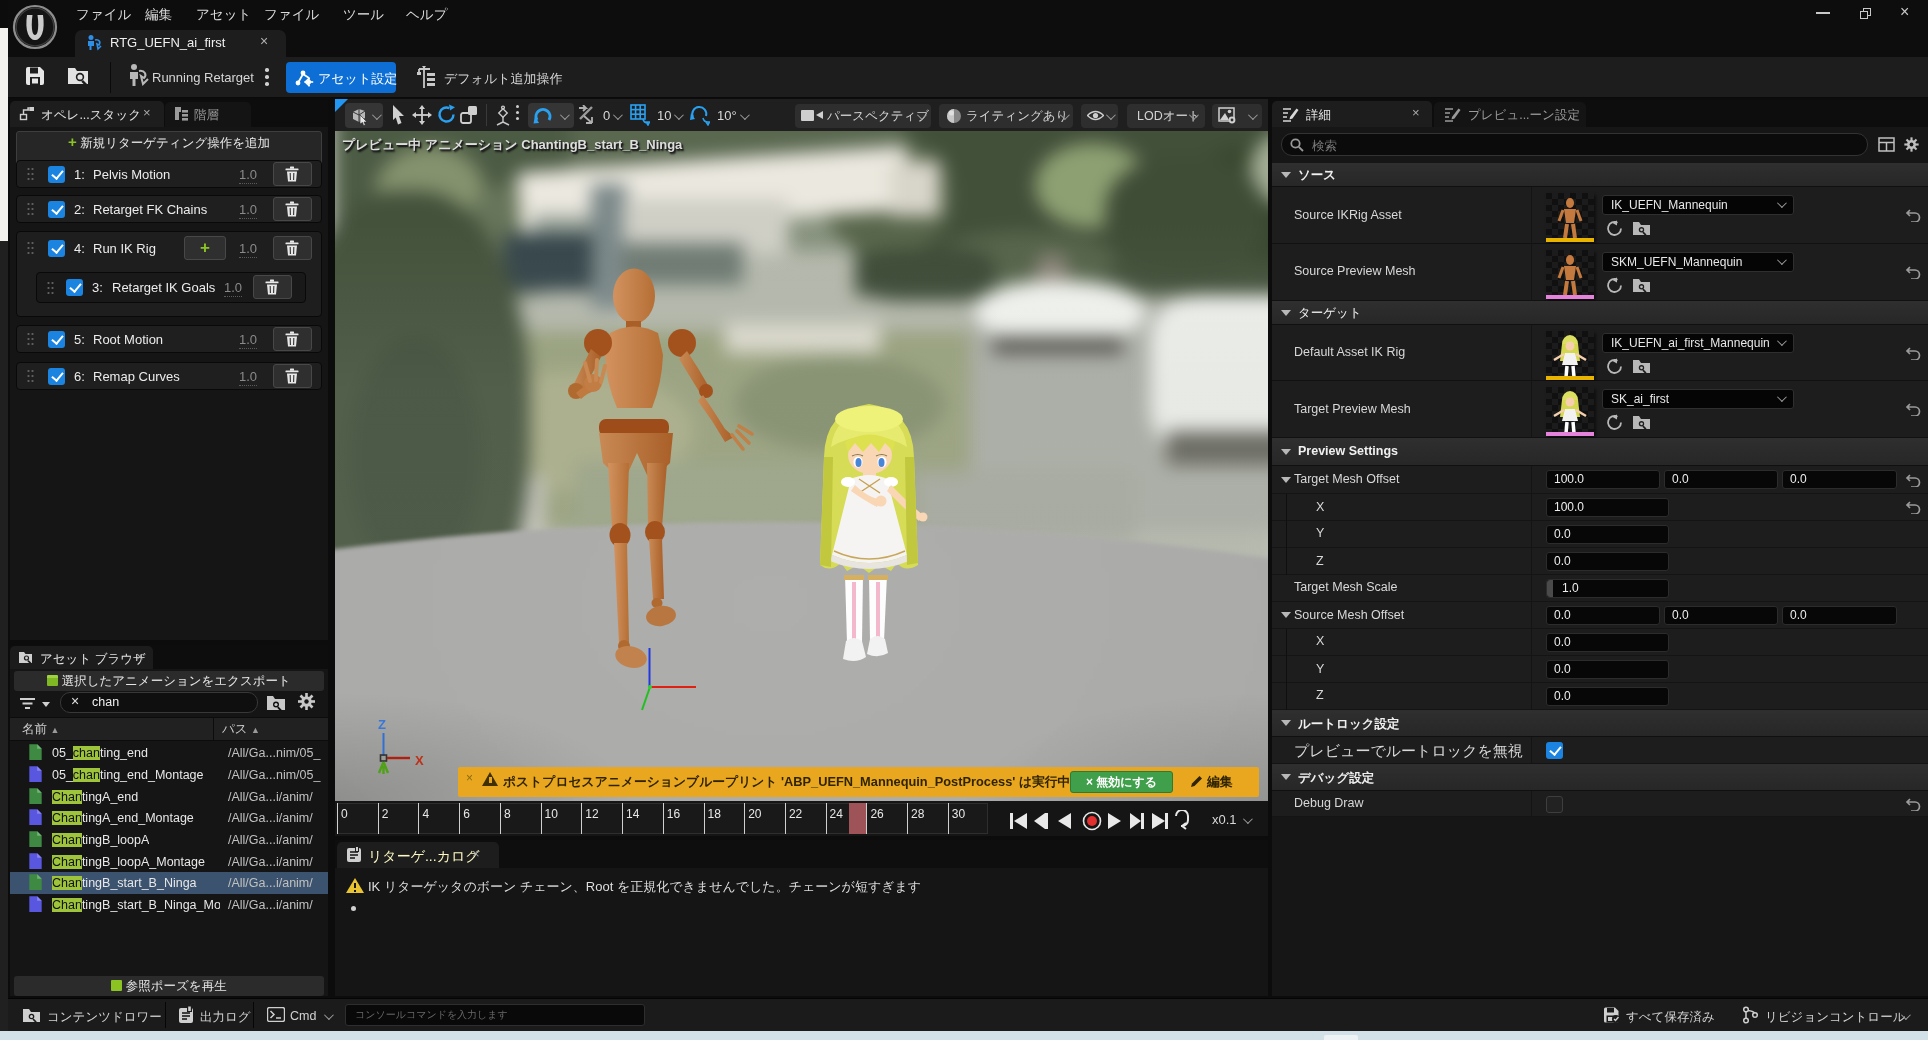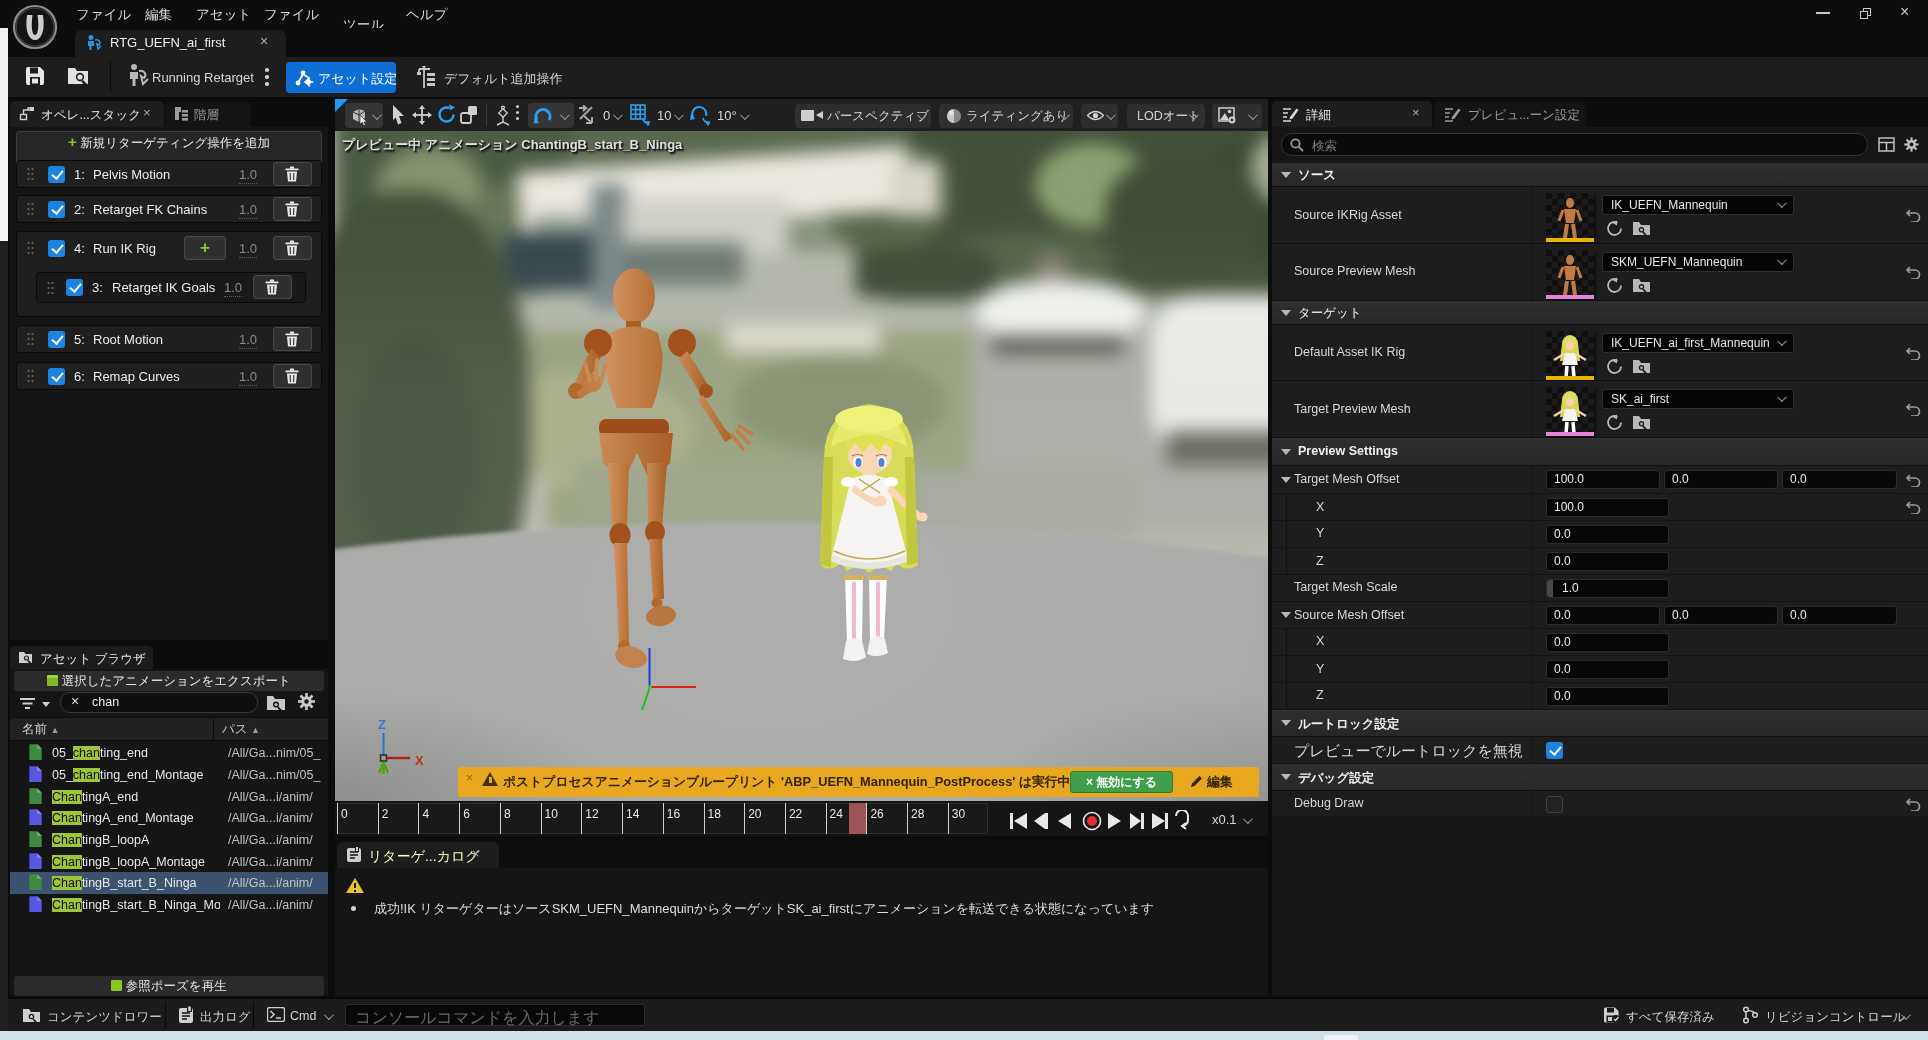--- a/index.html
+++ b/index.html
@@ -18,21 +18,21 @@
 <div class="a" style="left:0px;top:28px;width:8px;height:213px;background:#f3f2ef"></div>
 <div class="a" style="left:0px;top:241px;width:8px;height:790px;background:#202020"></div>
 <div class="a" style="left:0px;top:1031px;width:1928px;height:9px;background:#d2e1e8"></div>
 <div class="a" style="left:1324px;top:1035px;width:34px;height:5px;background:#edf3f5;border-radius:2px 2px 0 0"></div>
 
 <div class="a" style="left:8px;top:0px;width:1920px;height:28px;background:#0d0d0d"></div>
 <div class="a tx" style="left:76px;top:6px;font-size:13.5px;color:#dadada">ファイル</div>
 <div class="a tx" style="left:145px;top:6px;font-size:13.5px;color:#dadada">編集</div>
 <div class="a tx" style="left:196px;top:6px;font-size:13.5px;color:#dadada">アセット</div>
 <div class="a tx" style="left:264px;top:6px;font-size:13.5px;color:#dadada">ファイル</div>
-<div class="a tx" style="left:343px;top:16px;font-size:13.5px;color:#dadada">ツール</div>
+<div class="a tx" style="left:343px;top:6px;font-size:13.5px;color:#dadada">ツール</div>
 <div class="a tx" style="left:406px;top:6px;font-size:13.5px;color:#dadada">ヘルプ</div>
 <div class="a" style="left:1816px;top:12px;width:14px;height:2px;background:#c8c8c8"></div>
 <div class="a" style="left:1863px;top:8px;width:8px;height:8px;border:1.4px solid #c8c8c8"></div>
 <div class="a" style="left:1860px;top:11px;width:8px;height:8px;border:1.4px solid #c8c8c8;background:#0d0d0d"></div>
 <div class="a tx" style="left:1900px;top:3px;font-size:16px;color:#c8c8c8">×</div>
 
 <svg class="a" style="left:10px;top:2px;z-index:6" width="50" height="50" viewBox="0 0 50 50">
 <circle cx="25" cy="25" r="22.5" fill="#141414"></circle>
 <circle cx="25" cy="25" r="21" fill="none" stroke="#8e8e8e" stroke-width="2.2"></circle>
 <circle cx="25" cy="25" r="18.8" fill="none" stroke="#3e3e3e" stroke-width="1.2"></circle>
@@ -672,22 +672,22 @@
         <line x1="4" y1="11" x2="9" y2="11"></line>
       </g>
       <rect x="9" y="0" width="4" height="5" fill="#1d1d1d"></rect>
       <rect x="10" y="0" width="2" height="4" fill="#cfcfcf"></rect>
     </svg>
 <div class="a tx" style="left:368px;top:848px;font-size:14px;color:#fef9c3">リターゲ...カログ</div>
 <div class="a tx" style="left:472px;top:846px;font-size:13px;color:#aaa">×</div>
 <div class="a" style="left:346px;top:878px;width:0px;height:0px;border-left:9px solid transparent;border-right:9px solid transparent;border-bottom:15px solid #e8c431"></div>
 <div class="a" style="left:353.7px;top:883px;width:2.6px;height:5px;background:#151515"></div>
 <div class="a" style="left:353.7px;top:889.5px;width:2.6px;height:2px;background:#151515"></div>
+<div class="a tx" style="left:368px;top:878px;font-size:13px;color:#dedede">IK リターゲッタのボーン チェーン、Root を正規化できませんでした。チェーンが短すぎます</div>
 <div class="a" style="left:351px;top:906px;width:5px;height:5px;background:#d0d0d0;border-radius:50%"></div>
-<div class="a tx" style="left:374px;top:900px;font-size:13px;color:#dedede">成功!IK リターゲターはソースSKM_UEFN_MannequinからターゲットSK_ai_firstにアニメーションを転送できる状態になっています</div>
 
 <div class="a" style="left:8px;top:998px;width:1920px;height:33px;background:#1b1b1b;border-top:1px solid #050505"></div>
 <svg class="a" style="left:22px;top:1007px" width="19" height="16" viewBox="0 0 19 16">
       <path d="M1 2 L7 2 L9 5 L18 5 L18 15 L1 15 Z" fill="#cfcfcf"></path>
       <circle cx="9.5" cy="9.5" r="2.8" fill="#1b1b1b"></circle>
       <circle cx="9.5" cy="9.5" r="1.5" fill="#cfcfcf"></circle>
       <rect x="11.6" y="11.4" width="4.4" height="1.7" transform="rotate(45 11.6 11.4)" fill="#1b1b1b"></rect>
     </svg>
 <div class="a tx" style="left:47px;top:1009px;font-size:12.5px;color:#d2d2d2">コンテンツドロワー</div>
 <div class="a" style="left:165px;top:1002px;width:1px;height:26px;background:#060606"></div>
@@ -704,21 +704,21 @@
 <div class="a tx" style="left:200px;top:1009px;font-size:12.5px;color:#d2d2d2">出力ログ</div>
 <div class="a" style="left:253px;top:1002px;width:1px;height:26px;background:#060606"></div>
 <svg class="a" style="left:267px;top:1007px" width="18" height="15" viewBox="0 0 18 15">
       <rect x="0.5" y="0.5" width="17" height="14" rx="2" fill="none" stroke="#cfcfcf" stroke-width="1.4"></rect>
       <path d="M3.5 4 L7 7.5 L3.5 11" stroke="#cfcfcf" stroke-width="1.5" fill="none"></path>
       <line x1="9" y1="11" x2="14" y2="11" stroke="#cfcfcf" stroke-width="1.5"></line>
     </svg>
 <div class="a tx" style="left:290px;top:1009px;font-size:12.5px;color:#d2d2d2">Cmd</div>
 <span class="chev a" style="left:324px;top:1013px"></span>
 <div class="a" style="left:345px;top:1004px;width:300px;height:22px;background:#090909;border:1px solid #2e2e2e;border-radius:3px"></div>
-<div class="a tx" style="left:355px;top:1008px;font-size:16px;color:#686868">コンソールコマンドを入力します</div>
+<div class="a tx" style="left:355px;top:1008px;font-size:10px;color:#686868">コンソールコマンドを入力します</div>
 <svg class="a" style="left:1602px;top:1006px" width="18" height="18" viewBox="0 0 18 18">
       <path d="M2 3 a1.5 1.5 0 0 1 1.5-1.5 L13 1.5 L16.5 5 L16.5 15 a1.5 1.5 0 0 1 -1.5 1.5 L3.5 16.5 a1.5 1.5 0 0 1 -1.5-1.5 Z" fill="#cfcfcf"></path>
       <rect x="5" y="2" width="7" height="4.5" fill="#1b1b1b"></rect>
       <rect x="4.5" y="9.5" width="9" height="7" fill="#1b1b1b"></rect>
       <rect x="6" y="11" width="6" height="4" fill="#cfcfcf"></rect>
       <circle cx="14" cy="13" r="4" fill="#1b1b1b"></circle>
       <path d="M12 13 l1.5 1.5 L16.5 11" stroke="#cfcfcf" stroke-width="1.4" fill="none"></path>
     </svg>
 <div class="a tx" style="left:1626px;top:1009px;font-size:12.5px;color:#d2d2d2">すべて保存済み</div>
 <svg class="a" style="left:1742px;top:1006px" width="17" height="18" viewBox="0 0 17 18">

